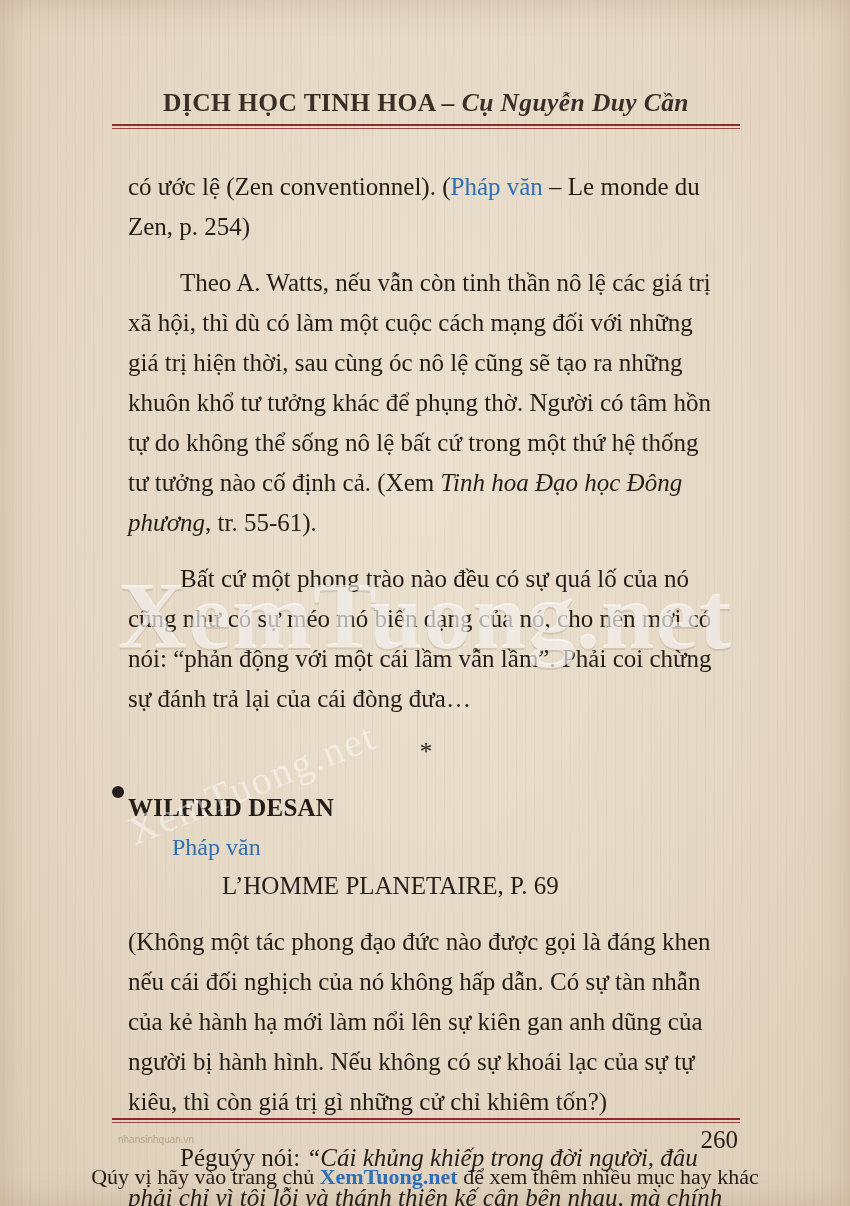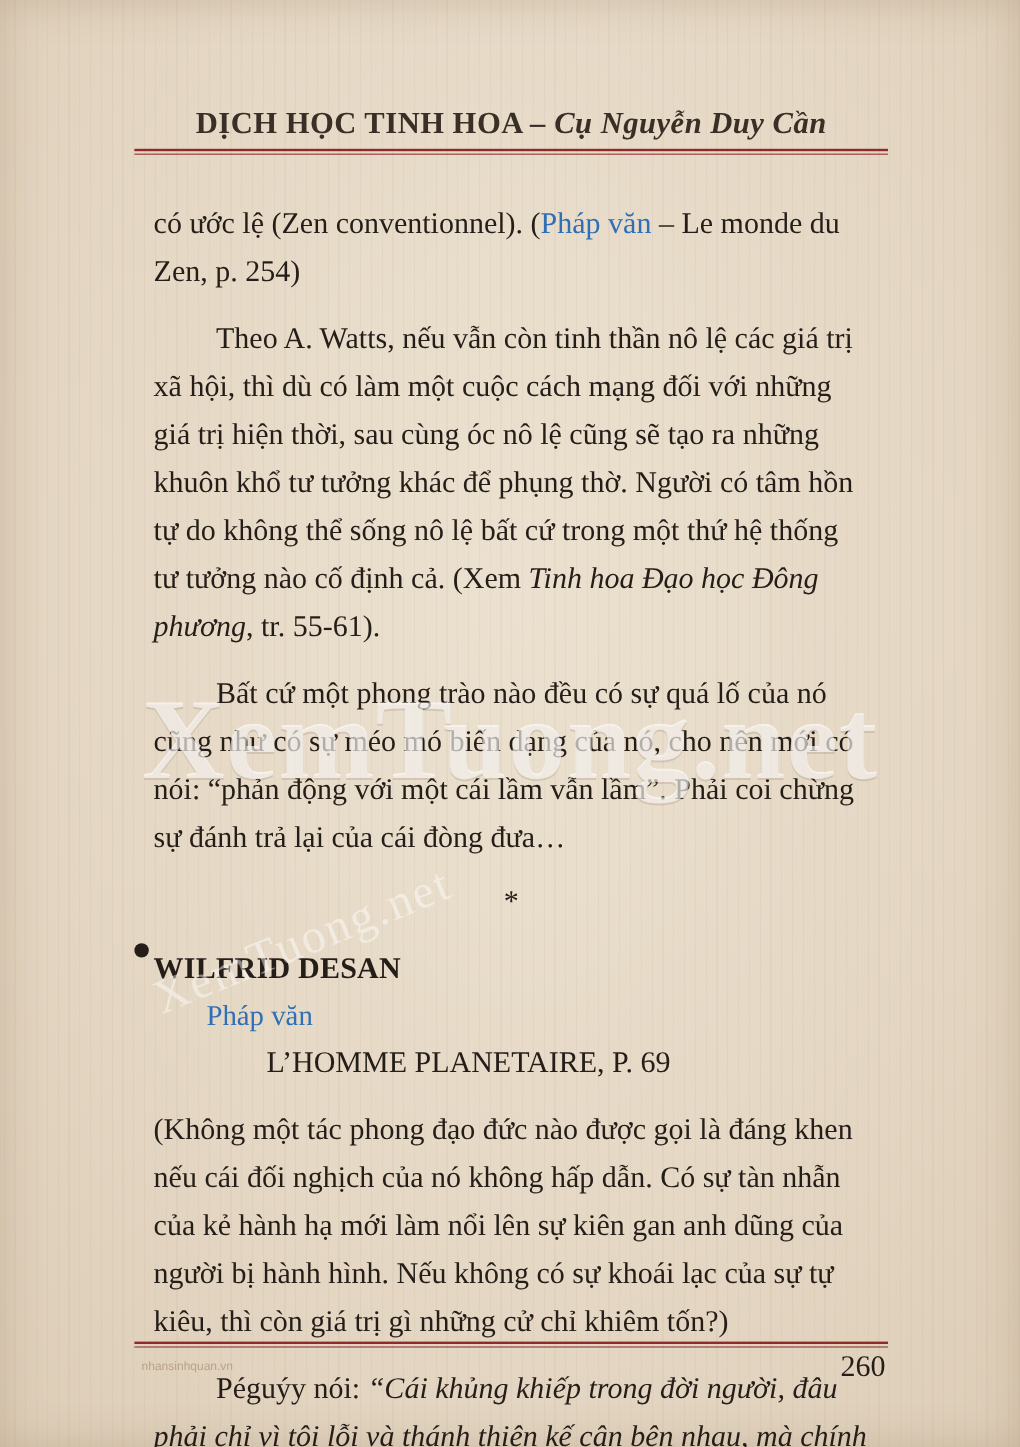--- a/index.html
+++ b/index.html
@@ -261,14 +261,17 @@
 
   <div class="wm-main">XemTuong.net</div>
   <div class="wm-diag">XemTuong.net</div>
 
   <div class="footer-rule"></div>
   <div class="footer-rule thin"></div>
 
   <div class="footer-site">nhansinhquan.vn</div>
   <div class="page-number">260</div>
 
+  <div class="promo">
+    <span>Qúy vị hãy vào trang chủ </span><span class="brand">XemTuong.net</span><span> để xem thêm nhiều mục hay khác</span>
+  </div>
 
 </div>
 
 </body></html>

